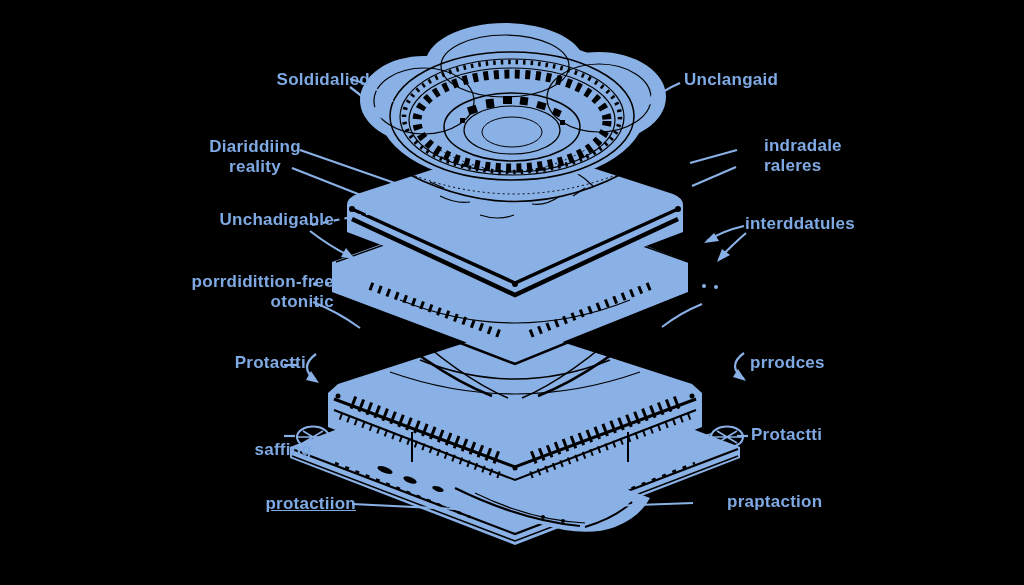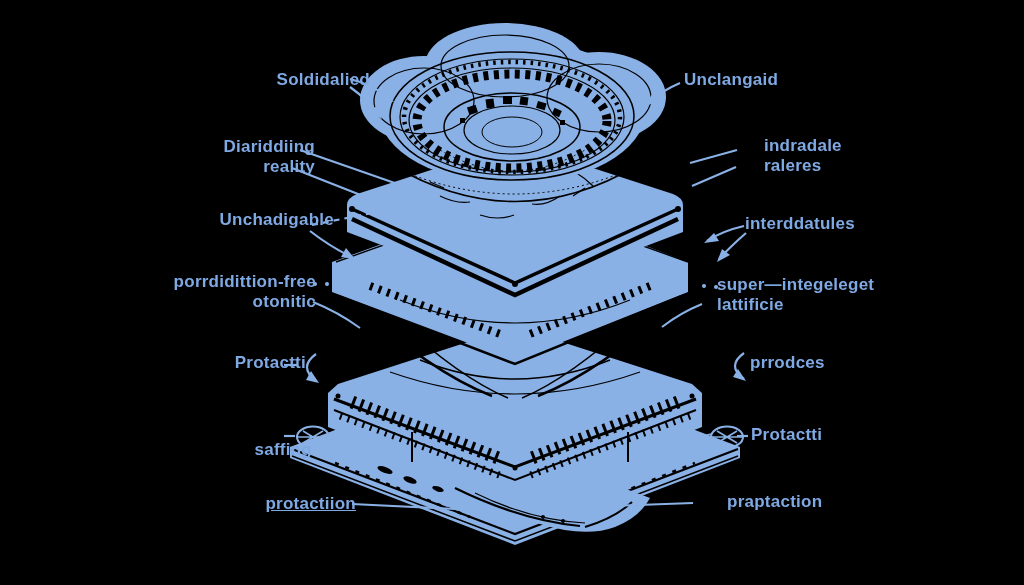--- a/index.html
+++ b/index.html
@@ -2,21 +2,21 @@
 <html><head>
 <meta charset="utf-8">
 <style>
   html,body{margin:0;padding:0;background:#000;}
   .stage{position:relative;width:1024px;height:585px;background:#000;overflow:hidden;
          font-family:"Liberation Sans", sans-serif;padding-left:24px;}
   .stage svg{position:absolute;left:0;top:0;}
   .label{position:absolute;font-weight:700;font-size:17px;line-height:1.18;
          letter-spacing:.25px;color:#7fa9e3;white-space:pre-line;}
   .al-r{text-align:right;}
-  .al-c{text-align:right;}
+  .al-c{text-align:center;}
 </style>
 </head>
 <body>
 
 <div class="stage">
 
   <svg width="1024" height="585" viewBox="0 0 1024 585">
 
     <g>
       <path fill="#8ab1e6" d="M290,447 L515,362 L740,447 L740,458 L515,545 L290,458 Z"></path>
@@ -177,29 +177,27 @@
       <polygon points="746,381 733,377 738,369" fill="#8ab1e6" stroke="none"></polygon>
       <path d="M737,436 L748,436"></path>
       <path d="M610,506 L693,503"></path>
     </g>
   </svg>
 
   <div class="label al-r" style="right:678px;top:70px;">Soldidalied</div>
   <div class="label al-c" style="left:195px;top:137px;width:120px;">Diariddiing
 reality</div>
   <div class="label al-r" style="right:714px;top:210px;">Unchadigable</div>
-  <div class="label al-r" style="right:732px;top:272px;">porrdidittion-free
+  <div class="label al-r" style="right:714px;top:272px;">porrdidittion-free
 otonitic</div>
   <div class="label al-r" style="right:742px;top:353px;">Protactti</div>
   <div class="label al-r" style="right:736px;top:440px;">saffing</div>
   <div class="label al-r" style="right:692px;top:494px;text-decoration:underline;">protactiion</div>
 
   <div class="label" style="left:684px;top:70px;">Unclangaid</div>
   <div class="label" style="left:740px;top:136px;margin-left:24px;">indradale
 raleres</div>
   <div class="label" style="left:745px;top:214px;">interddatules</div>
-  <div class="label" style="left:717px;top:275px;">super—integeleget
-lattificie</div>
   <div class="label" style="left:750px;top:353px;">prrodces</div>
   <div class="label" style="left:751px;top:425px;">Protactti</div>
   <div class="label" style="left:696px;top:492px;margin-left:31px;">praptaction</div>
 
 </div>
 
 </body></html>

